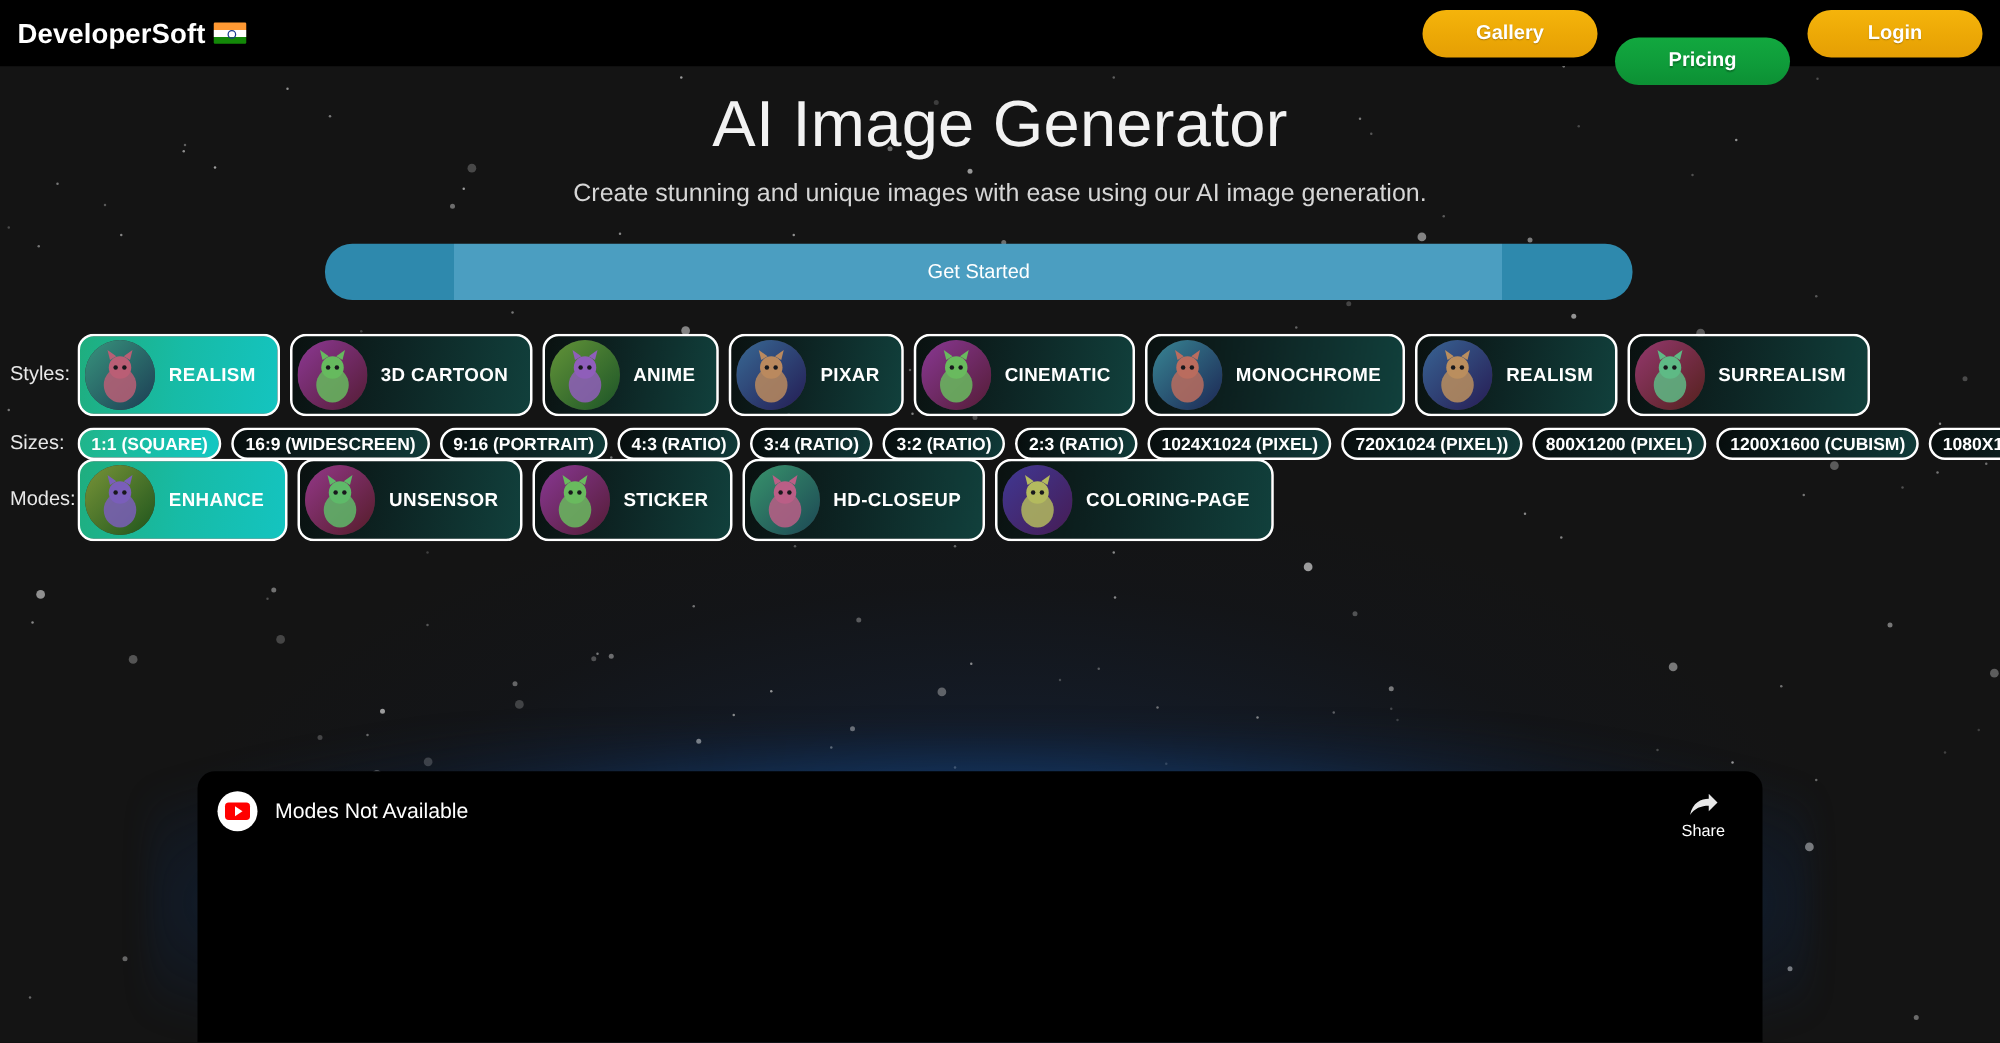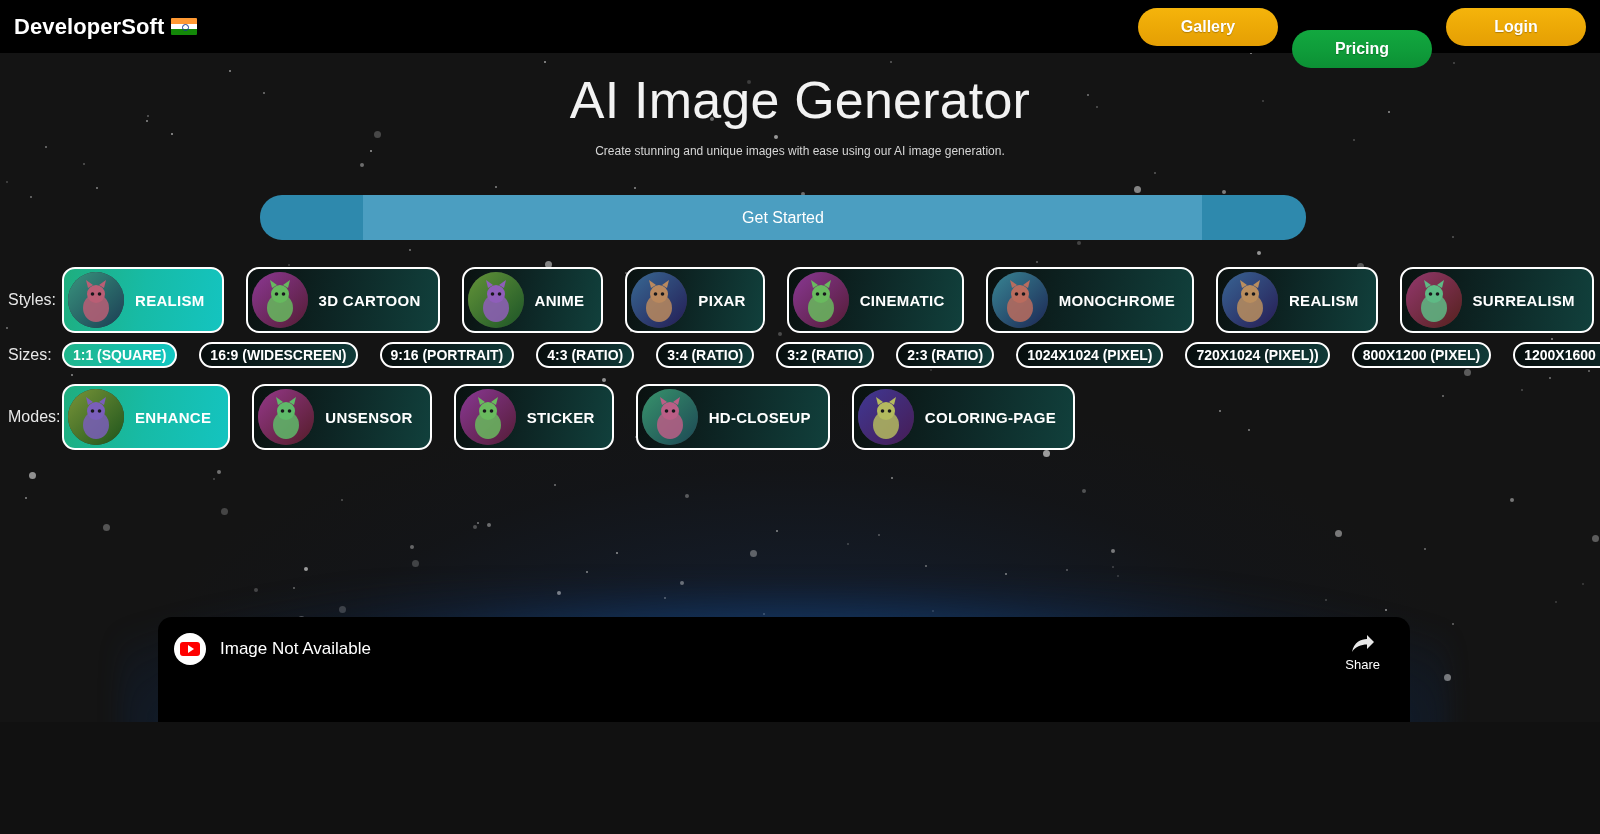--- a/index.html
+++ b/index.html
@@ -9,21 +9,21 @@
     height: 834px;
     overflow: hidden;
     background: #111111;
     font-family: "Liberation Sans", sans-serif;
     color: #ffffff;
   }
 
   #app {
     position: relative;
     width: 1600px;
-    height: 722px;
+    height: 834px;
     overflow: hidden;
     background:
       radial-gradient(ellipse 900px 420px at 50% 700px, rgba(20,46,86,0.55) 0%, rgba(14,24,44,0.15) 55%, rgba(0,0,0,0) 75%),
       #141414;
   }
 
   
   #stars {
     position: absolute;
     inset: 0;
@@ -109,21 +109,21 @@
   }
   .hero-title {
     margin-top: 17px;
     font-size: 52px;
     font-weight: normal;
     color: #f2f2f2;
     letter-spacing: 0.2px;
   }
   .hero-sub {
     margin-top: 14px;
-    font-size: 12px;
+    font-size: 20px;
     color: #d6d6d6;
   }
 
   
   .cta-wrap {
     position: absolute;
     top: 195px; left: 260px;
     width: 1046px;
     height: 45px;
     z-index: 5;
@@ -157,26 +157,26 @@
     flex: none;
     width: 62px;
     padding-left: 8px;
     font-size: 16px;
     color: #e8e8e8;
   }
   .row-track {
     flex: 1;
     display: flex;
     align-items: flex-end;
-    gap: 22px;
+    gap: 8px;
     overflow: hidden;
   }
 
   #styles-row { top: 265px; height: 70px; }
-  #modes-row  { top: 383px; height: 68px; }
+  #modes-row  { top: 366px; height: 68px; }
   #sizes-row  { top: 341px; height: 28px; }
 
   
   .chip {
     flex: none;
     height: 66px;
     border-radius: 13px;
     border: 2px solid #ffffff;
     background: linear-gradient(100deg, #0a1110 0%, #0d2524 45%, #11403c 100%);
     display: flex;
@@ -806,21 +806,21 @@
 
   <div class="video-glow"></div>
   <div class="video-card">
     <div class="video-topbar">
       <div class="video-title-grp">
         <span class="yt-icon">
           <span class="yt-box">
               <span class="yt-tri"></span>
             </span>
         </span>
-        <span class="video-title">Image Not Available</span>
+        <span class="video-title">Modes Not Available</span>
       </div>
       <div class="share-btn">
         <svg width="26" height="22" viewBox="0 0 26 22">
           <path d="M2 19 C4 9, 11 6, 17 6 L17 2 L24 9 L17 16 L17 11.5 C11 11.5, 5.5 13.5, 2 19 Z" fill="#e8e8e8"></path>
         </svg>
         <span class="share-label">Share</span>
       </div>
     </div>
   </div>
 

